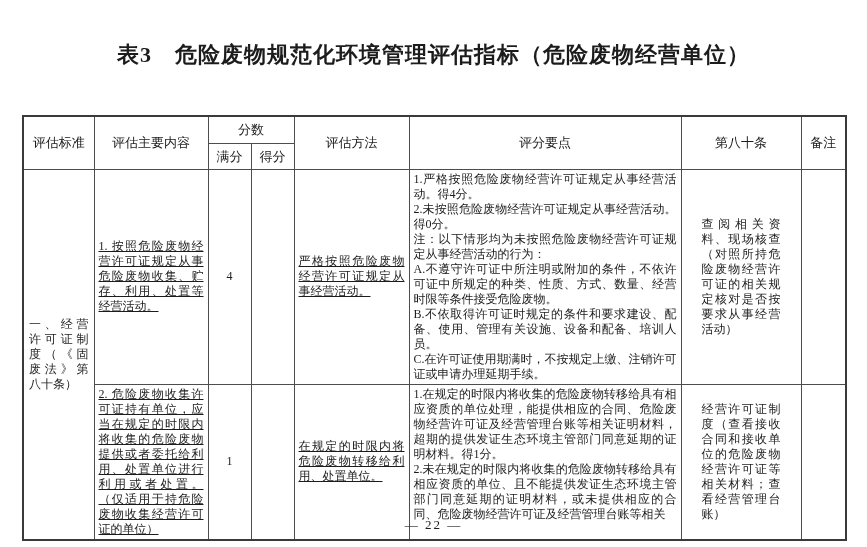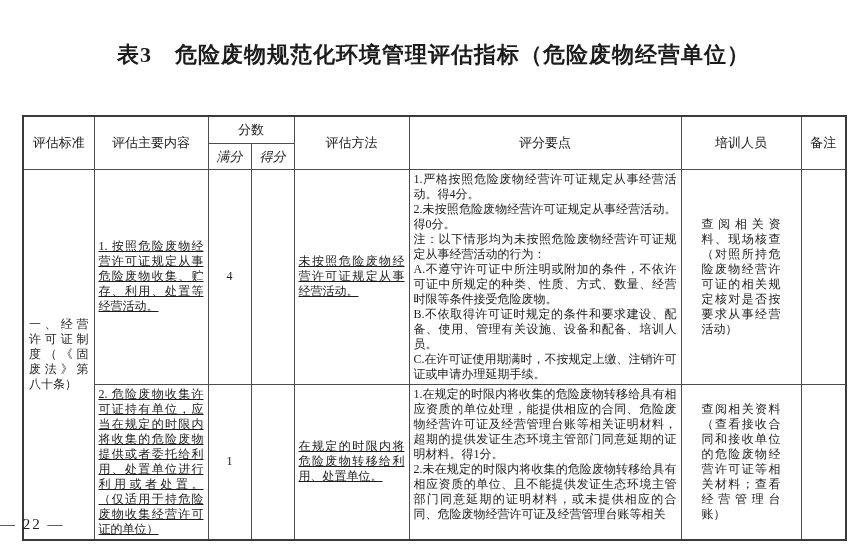--- a/index.html
+++ b/index.html
@@ -34,21 +34,21 @@
     vertical-align: middle;
     word-break: break-all;
   }
   .eval-table { border: 2px solid #3a3a3a; }
   .eval-table th {
     font-weight: normal;
     text-align: center;
     font-size: 13px;
   }
   tr.hdr-top th { height: 27px; }
-  tr.hdr-sub th { height: 26px; font-style: italic; }
+  tr.hdr-sub th { height: 26px; }
   tr.body-row-1 > td { height: 193px; }
   tr.body-row-2 > td { height: 136px; }
   td.cell-category {
     text-align: justify;
     text-justify: inter-ideograph;
     vertical-align: middle;
     padding: 10px 5px;
   }
   td.cell-content, td.cell-standard {
     text-align: justify;
@@ -70,21 +70,22 @@
     vertical-align: middle;
     padding: 2px 20px;
   }
   td.cell-num {
     text-align: center;
     vertical-align: middle;
   }
   .page-footer {
     position: absolute;
     bottom: 14px; left: 0; right: 0;
-    font-size: 15px;
+    text-align: center;
+    font-size: 13px;
     letter-spacing: 2px;
   }
 </style>
 </head>
 <body>
 
 <div class="doc-title">表3　危险废物规范化环境管理评估指标（危险废物经营单位）</div>
 
 <table class="eval-table">
   <colgroup>
@@ -97,50 +98,50 @@
     <col style="width:120px">
     <col style="width:45px">
   </colgroup>
   <thead>
     <tr class="hdr-top">
       <th rowspan="2">评估标准</th>
       <th rowspan="2">评估主要内容</th>
       <th colspan="2">分数</th>
       <th rowspan="2">评估方法</th>
       <th rowspan="2">评分要点</th>
-      <th rowspan="2">培训人员</th>
+      <th rowspan="2">第八十条</th>
       <th rowspan="2">备注</th>
     </tr>
     <tr class="hdr-sub">
       <th>满分</th>
       <th>得分</th>
     </tr>
   </thead>
   <tbody>
     <tr class="body-row-1">
       <td rowspan="2" class="cell-category">一、经营许可证制度（《固废法》第八十条）</td>
       <td class="cell-content">1. 按照危险废物经营许可证规定从事危险废物收集、贮存、利用、处置等经营活动。</td>
       <td class="cell-num">4</td>
       <td class="cell-num"></td>
-      <td class="cell-standard">未按照危险废物经营许可证规定从事经营活动。</td>
+      <td class="cell-standard">严格按照危险废物经营许可证规定从事经营活动。</td>
       <td class="cell-points">1.严格按照危险废物经营许可证规定从事经营活动。得4分。
 2.未按照危险废物经营许可证规定从事经营活动。得0分。
 注：以下情形均为未按照危险废物经营许可证规定从事经营活动的行为：
 A.不遵守许可证中所注明或附加的条件，不依许可证中所规定的种类、性质、方式、数量、经营时限等条件接受危险废物。
 B.不依取得许可证时规定的条件和要求建设、配备、使用、管理有关设施、设备和配备、培训人员。
 C.在许可证使用期满时，不按规定上缴、注销许可证或申请办理延期手续。</td>
       <td class="cell-method">查阅相关资料、现场核查（对照所持危险废物经营许可证的相关规定核对是否按要求从事经营活动）</td>
       <td class="cell-num"></td>
     </tr>
     <tr class="body-row-2">
       <td class="cell-content">2. 危险废物收集许可证持有单位，应当在规定的时限内将收集的危险废物提供或者委托给利用、处置单位进行利用或者处置。（仅适用于持危险废物收集经营许可证的单位）</td>
       <td class="cell-num">1</td>
       <td class="cell-num"></td>
       <td class="cell-standard">在规定的时限内将危险废物转移给利用、处置单位。</td>
       <td class="cell-points">1.在规定的时限内将收集的危险废物转移给具有相应资质的单位处理，能提供相应的合同、危险废物经营许可证及经营管理台账等相关证明材料，超期的提供发证生态环境主管部门同意延期的证明材料。得1分。
 2.未在规定的时限内将收集的危险废物转移给具有相应资质的单位、且不能提供发证生态环境主管部门同意延期的证明材料，或未提供相应的合同、危险废物经营许可证及经营管理台账等相关</td>
-      <td class="cell-method">查阅相关资料（查看接收合同和接收单位的危险废物经营许可证等相关材料；查看经营管理台账）</td>
+      <td class="cell-method">经营许可证制度（查看接收合同和接收单位的危险废物经营许可证等相关材料；查看经营管理台账）</td>
       <td class="cell-num"></td>
     </tr>
   </tbody>
 </table>
 
 <div class="page-footer">—  22  —</div>
 
 </body></html>

